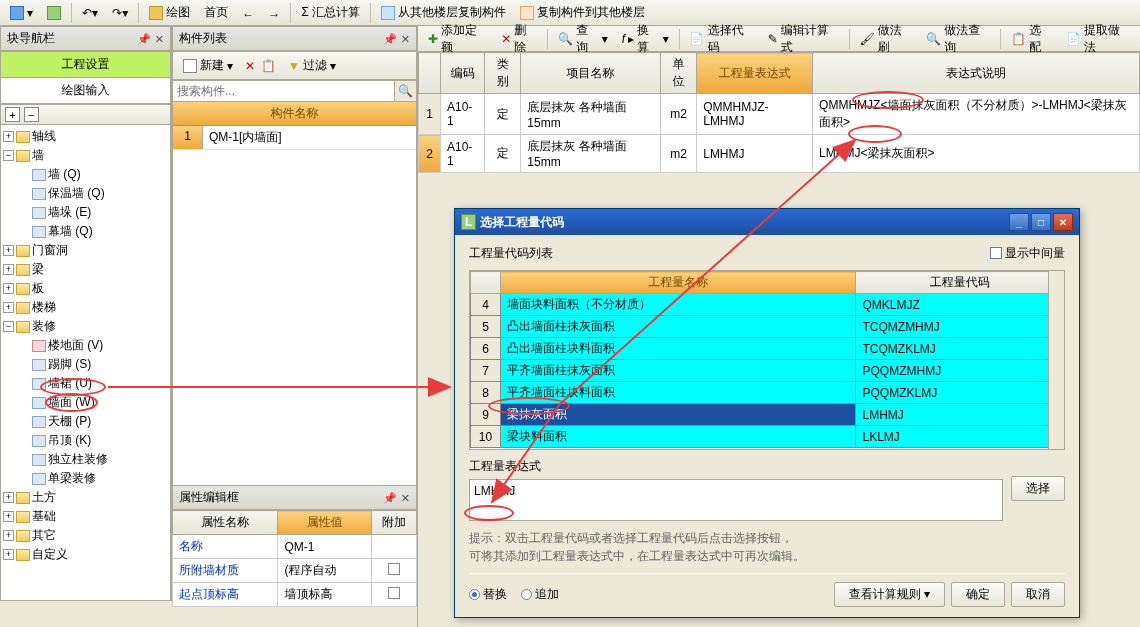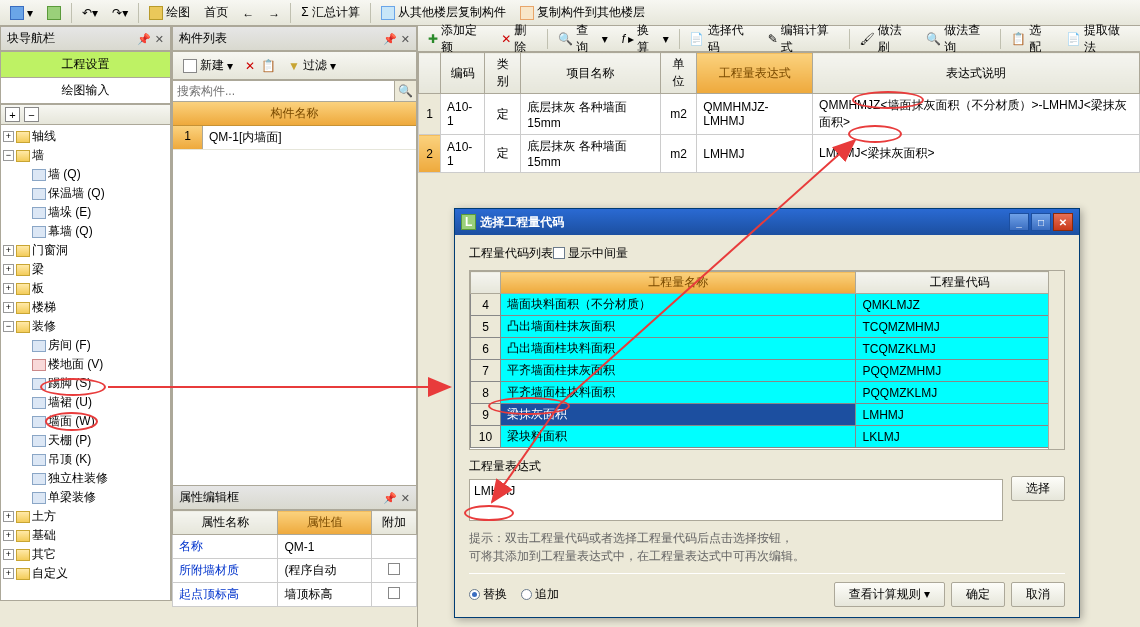--- a/index.html
+++ b/index.html
@@ -198,25 +198,20 @@
         </div>
         <div class="treeitem indent0">
           <span class="exp">+</span>
           <span class="fico fold"></span>
           <span>楼梯</span>
         </div>
         <div class="treeitem indent0">
           <span class="exp">−</span>
           <span class="fico fold"></span>
           <span>装修</span>
-        </div>
-        <div class="treeitem indent1">
-          <span style="width:13px;display:inline-block"></span>
-          <span class="fico leaf"></span>
-          <span>房间 (F)</span>
         </div>
         <div class="treeitem indent1">
           <span style="width:13px;display:inline-block"></span>
           <span class="fico leaf2"></span>
           <span>楼地面 (V)</span>
         </div>
         <div class="treeitem indent1">
           <span style="width:13px;display:inline-block"></span>
           <span class="fico leaf"></span>
           <span>踢脚 (S)</span>
@@ -394,21 +389,21 @@
 <div class="dialog">
   <div class="dlgtitle">
     <span><span style="background:#9ad07a;padding:0 3px;margin-right:4px;border:1px solid #5a9a3a">L</span><span>选择工程量代码</span></span>
     <span class="btns">
       <span class="winbtn">_</span>
       <span class="winbtn">□</span>
       <span class="winbtn close">✕</span>
     </span>
   </div>
   <div class="dlgbody">
-    <div style="display:flex;">
+    <div style="display:flex;justify-content:space-between">
       <span>工程量代码列表</span>
       <label><span class="chkbox"></span><span>显示中间量</span></label>
     </div>
     <div class="scrollwrap">
       <table class="dlgtbl">
         <tbody>
             <tr>
           <th style="width:30px"></th>
           <th class="hl">工程量名称</th>
           <th>工程量代码</th>

